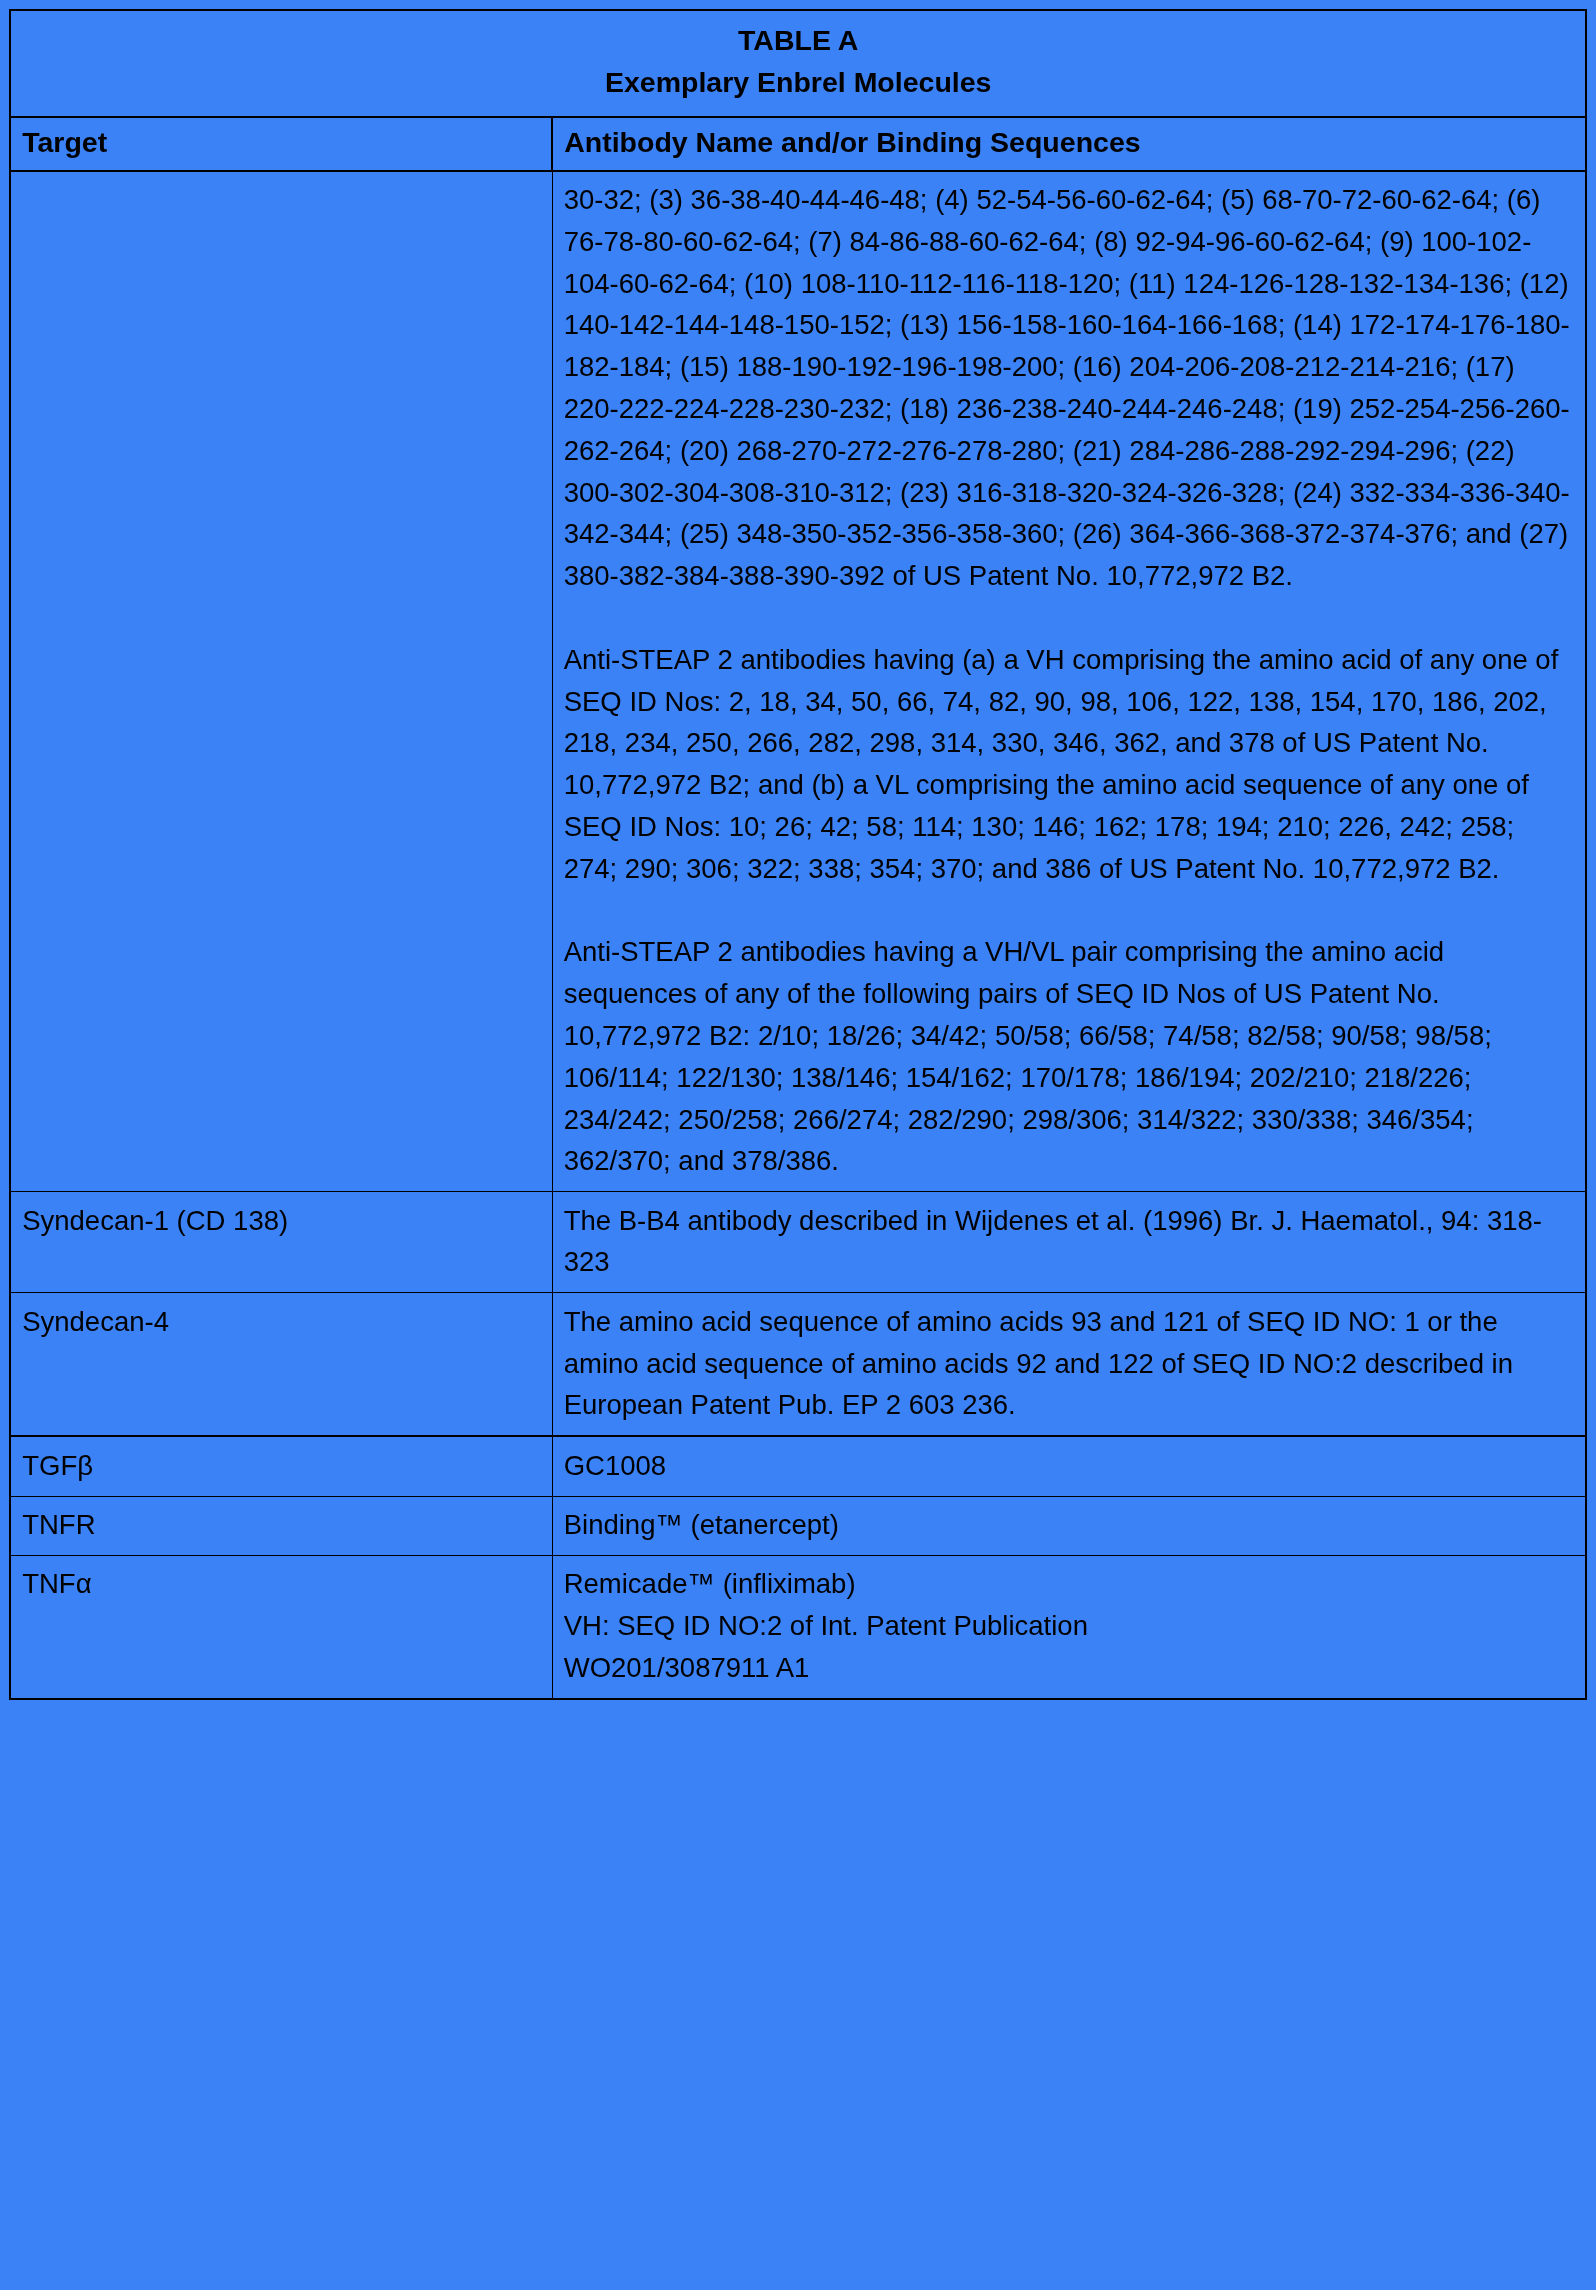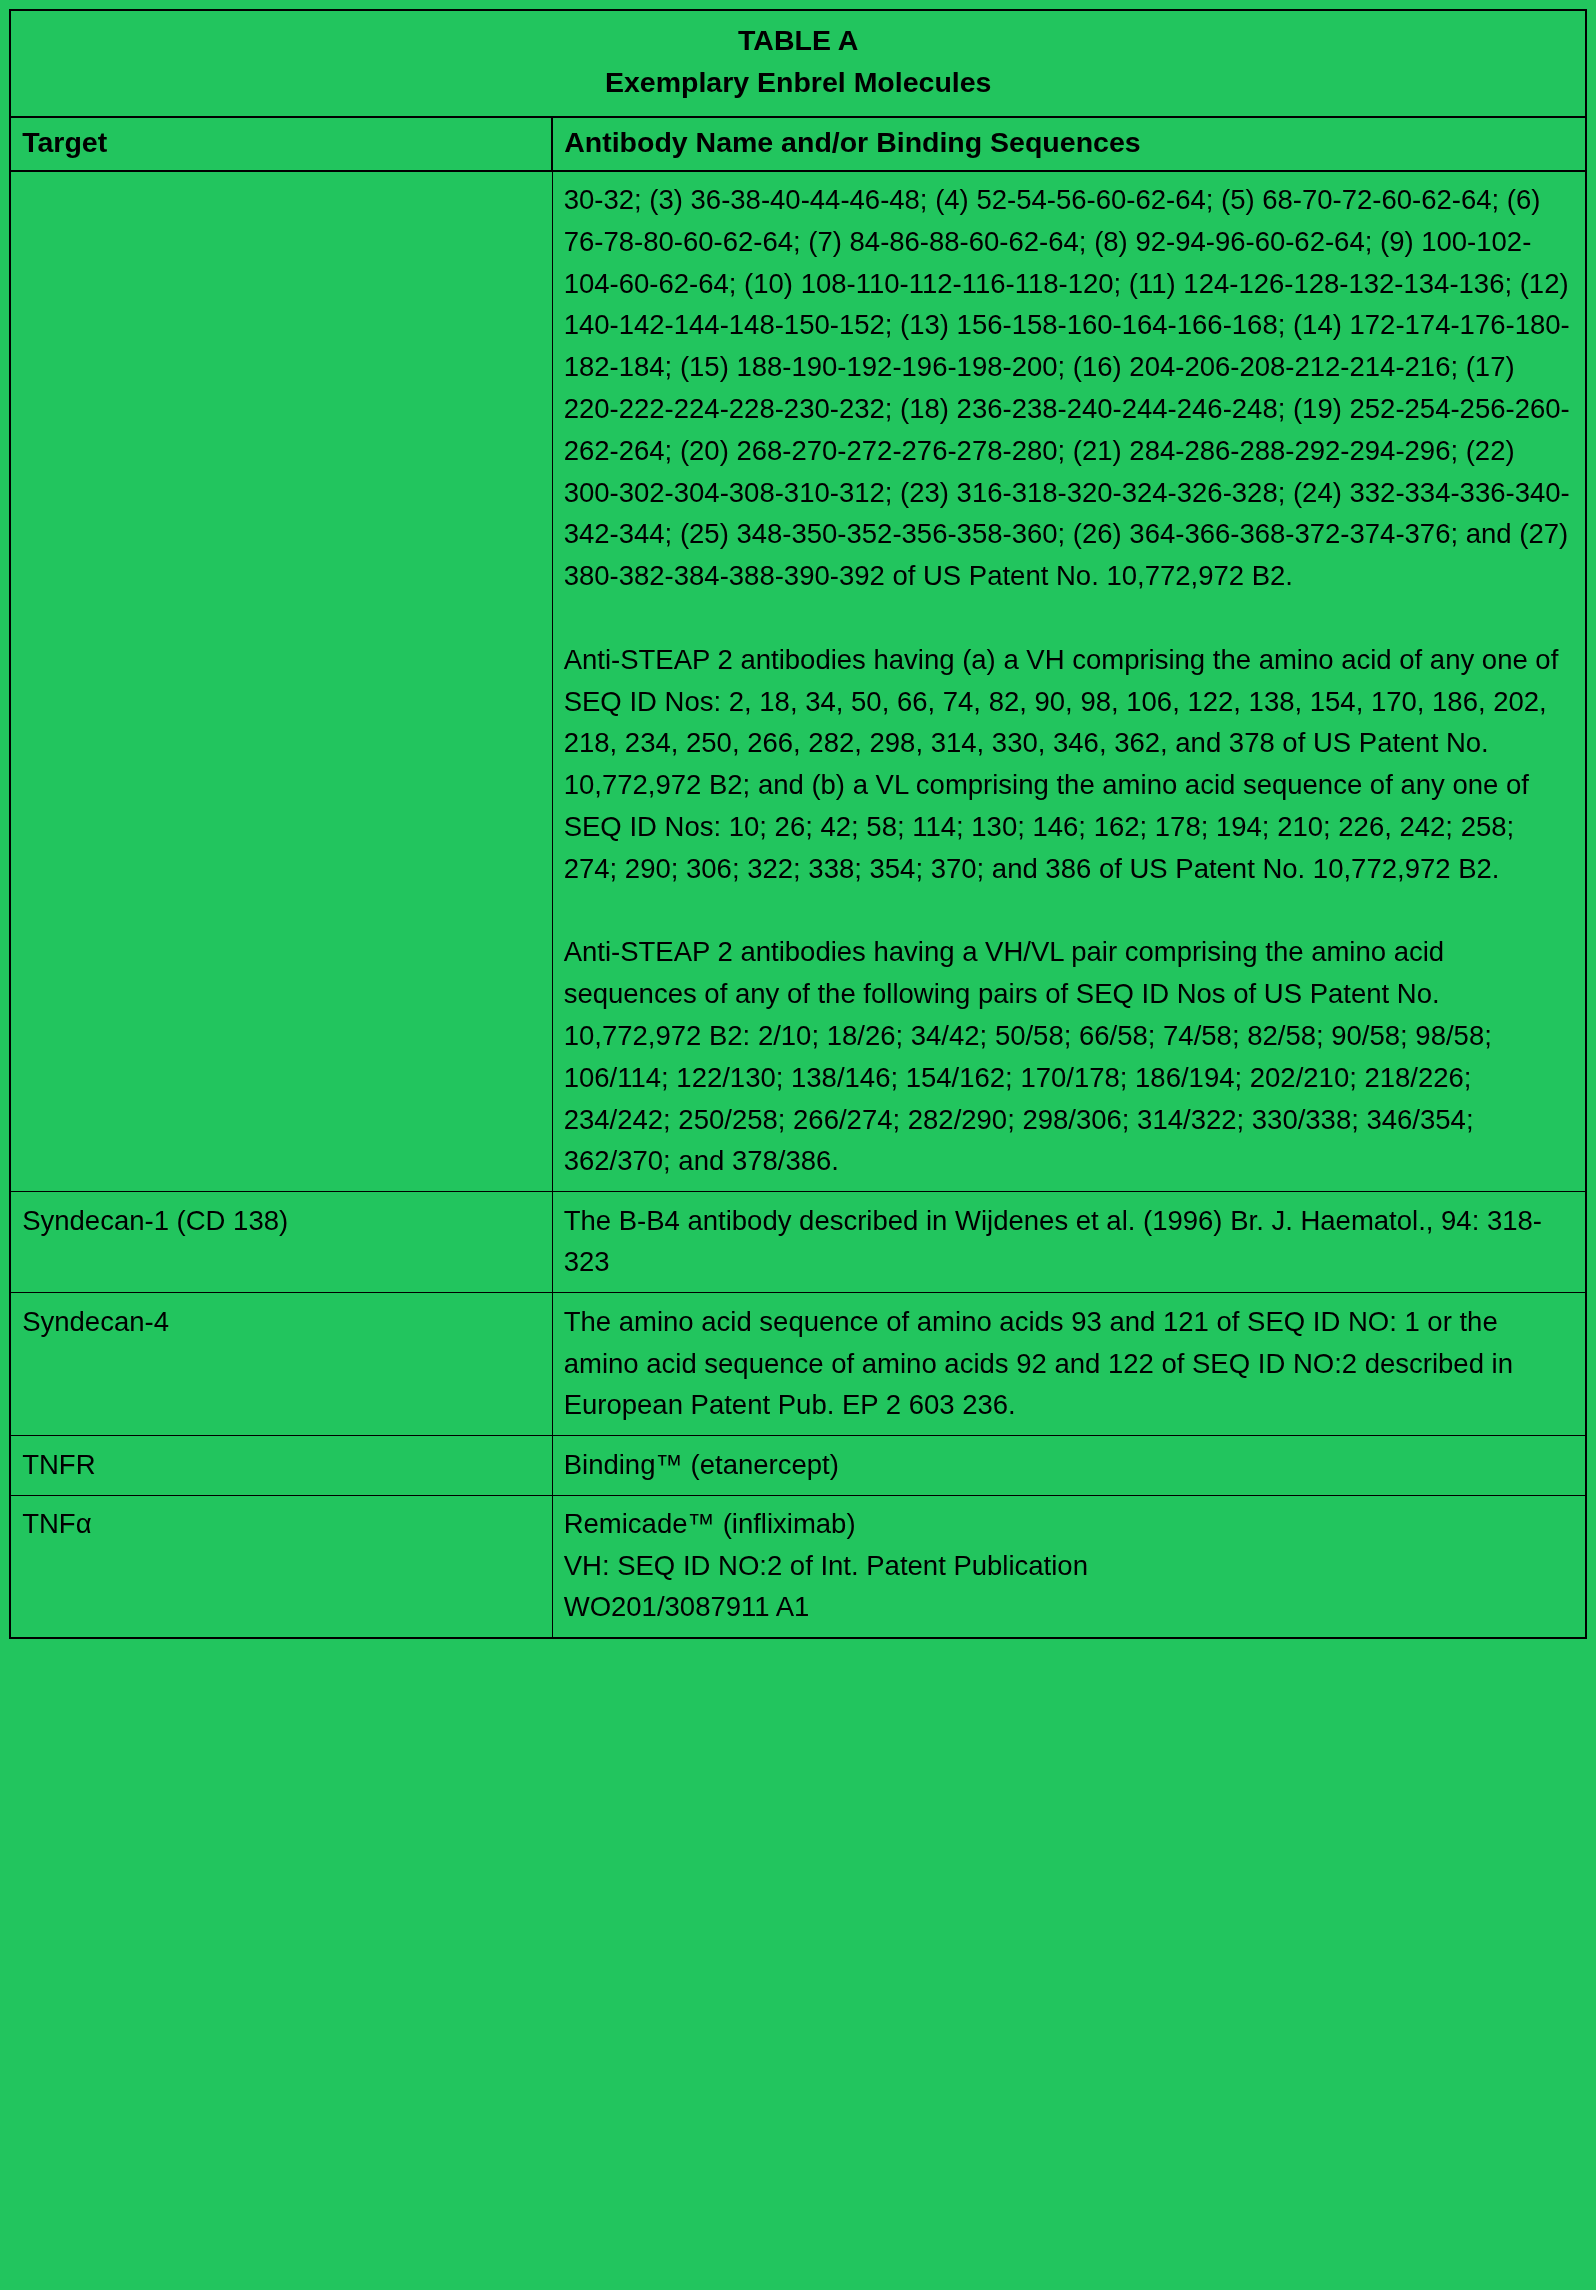--- a/index.html
+++ b/index.html
@@ -13,21 +13,21 @@
     font-family: "Liberation Sans", sans-serif;
     color: #000000;
     -webkit-font-smoothing: none;
   }
 
   .page {
     width: 1596px;
     height: 2290px;
     box-sizing: border-box;
     padding: 9.2px 9.2px 11px 9.2px;
-    background: #22c55e;
+    background: #3b82f6;
   }
 
   table.target-table {
     width: 1576px;
     border-collapse: collapse;
     table-layout: fixed;
     border: 2.8px solid #000000;
   }
 
   table.target-table col.col-target { width: 542px; }
@@ -126,20 +126,26 @@
         </td>
       </tr>
 
       <tr>
         <td class="body-cell first">Syndecan-4</td>
         <td class="body-cell last">
           <p>The amino acid sequence of amino acids 93 and 121 of SEQ ID NO: 1 or the amino acid sequence of amino acids 92 and 122 of SEQ ID NO:2 described in European Patent Pub. EP 2 603 236.</p>
         </td>
       </tr>
 
+      <tr class="row-thicktop">
+        <td class="body-cell first">TGFβ</td>
+        <td class="body-cell last">
+          <p>GC1008</p>
+        </td>
+      </tr>
 
       <tr>
         <td class="body-cell first">TNFR</td>
         <td class="body-cell last">
           <p class="line">Binding™ (etanercept)</p>
         </td>
       </tr>
 
       <tr>
         <td class="body-cell first">TNFα</td>

